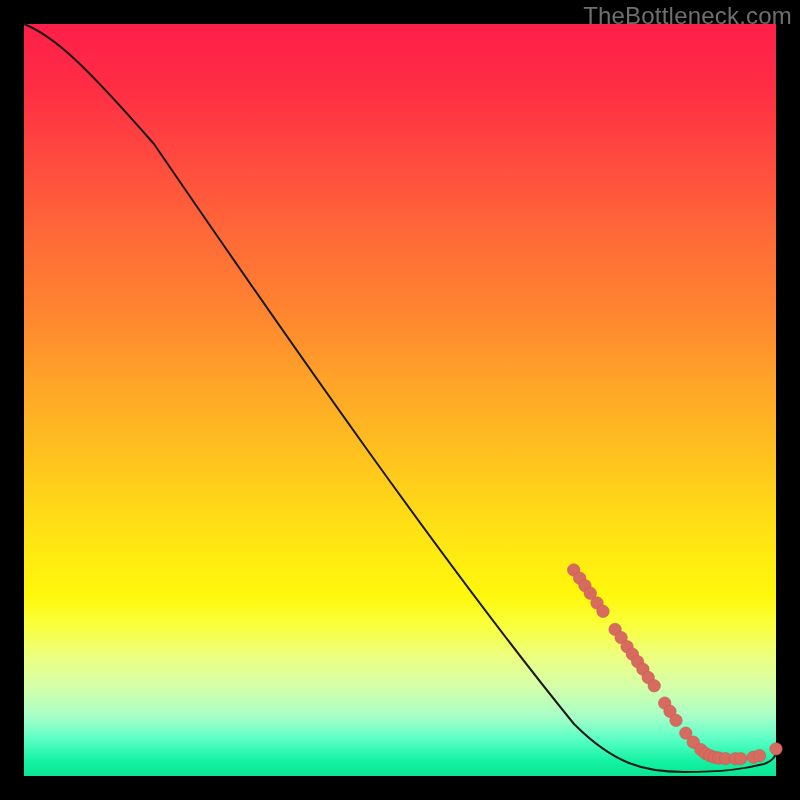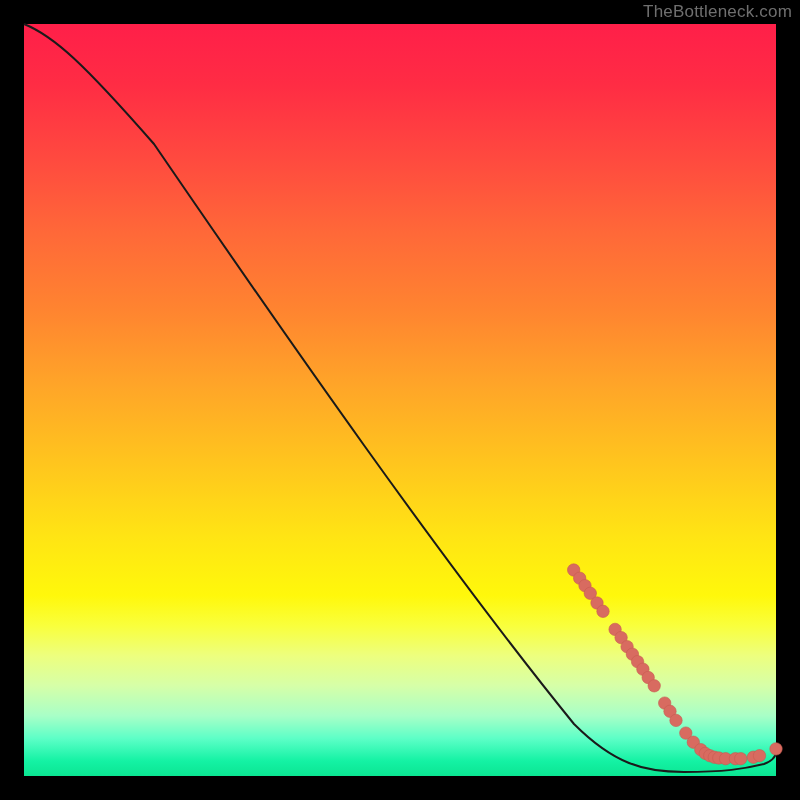--- a/index.html
+++ b/index.html
@@ -15,21 +15,21 @@
     position: relative;
     width: 800px;
     height: 800px;
     background: #000;
   }
   .watermark {
     position: absolute;
     top: 2px;
     right: 8px;
     color: #6f6f6f;
-    font-size: 17px;
+    font-size: 24px;
     font-weight: 500;
     letter-spacing: 0.2px;
     z-index: 10;
     user-select: none;
   }
   .plot {
     position: absolute;
     left: 24px;
     top: 24px;
     width: 752px;

